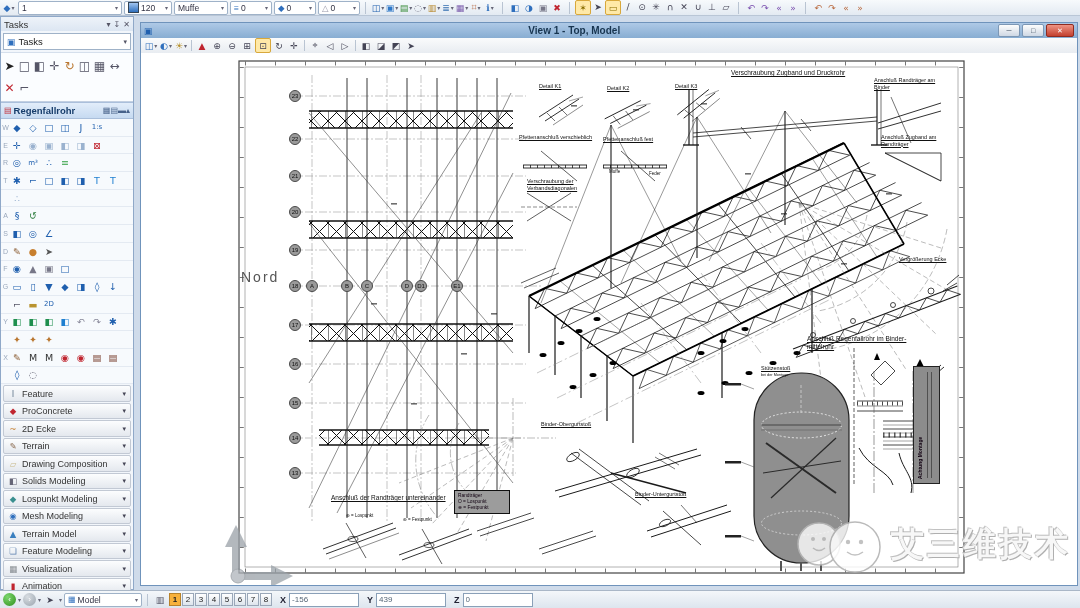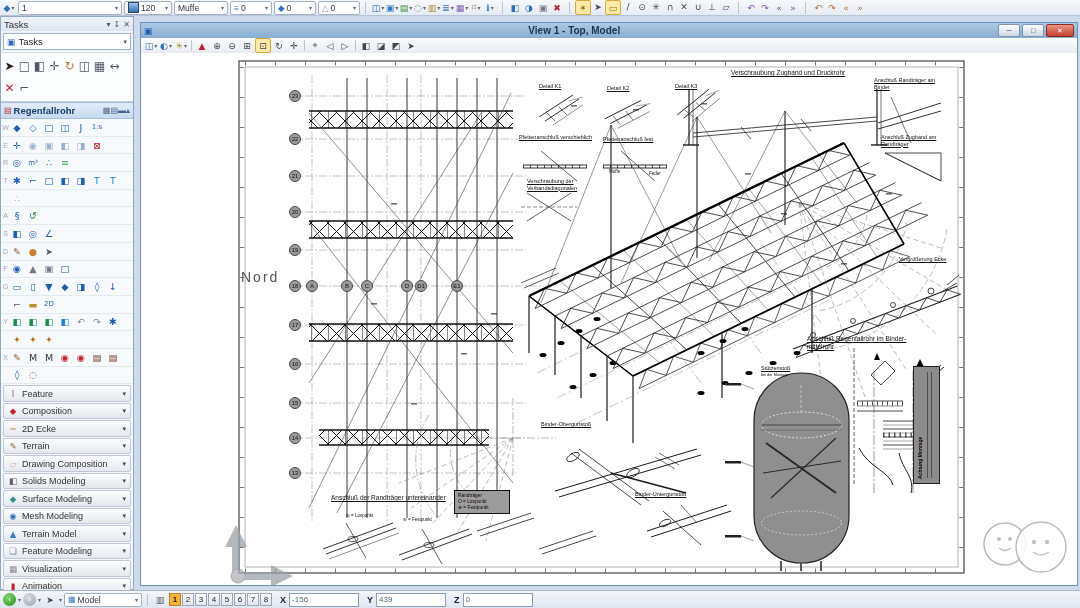--- a/index.html
+++ b/index.html
@@ -297,21 +297,21 @@
     </div>
   <div id="sections">
 
   <div class="sect">
       <span class="sg" style="color: rgb(106, 127, 148);">I</span>
       <span class="sl">Feature</span>
       <span class="sch">▾</span>
     </div>
       <div class="sect">
       <span class="sg" style="color: rgb(192, 37, 47);">◆</span>
-      <span class="sl">Composition</span>
+      <span class="sl">ProConcrete</span>
       <span class="sch">▾</span>
     </div>
       <div class="sect">
       <span class="sg" style="color: rgb(199, 127, 47);">~</span>
       <span class="sl">2D Ecke</span>
       <span class="sch">▾</span>
     </div>
       <div class="sect">
       <span class="sg" style="color: rgb(138, 106, 79);">✎</span>
       <span class="sl">Terrain</span>
@@ -322,21 +322,21 @@
       <span class="sl">Drawing Composition</span>
       <span class="sch">▾</span>
     </div>
       <div class="sect">
       <span class="sg" style="color: rgb(102, 102, 119);">◧</span>
       <span class="sl">Solids Modeling</span>
       <span class="sch">▾</span>
     </div>
       <div class="sect">
       <span class="sg" style="color: rgb(58, 143, 143);">◆</span>
-      <span class="sl">Surface Modeling</span>
+      <span class="sl">Lospunkt Modeling</span>
       <span class="sch">▾</span>
     </div>
       <div class="sect">
       <span class="sg" style="color: rgb(47, 111, 189);">◉</span>
       <span class="sl">Mesh Modeling</span>
       <span class="sch">▾</span>
     </div>
       <div class="sect">
       <span class="sg" style="color: rgb(58, 127, 191);">▲</span>
       <span class="sl">Terrain Model</span>
@@ -800,20 +800,21 @@
       <svg width="92" height="62" viewBox="0 0 92 62" xmlns="http://www.w3.org/2000/svg">
         <circle cx="26" cy="31" r="21" fill="rgba(255,255,255,.85)" stroke="#b5b5b5" stroke-width="1.5"></circle>
         <circle cx="62" cy="34" r="25" fill="rgba(255,255,255,.85)" stroke="#b5b5b5" stroke-width="1.5"></circle>
         <circle cx="20" cy="26" r="2" fill="#bdbdbd"></circle>
           <circle cx="31" cy="26" r="2" fill="#bdbdbd"></circle>
         <circle cx="55" cy="29" r="2.2" fill="#bdbdbd"></circle>
           <circle cx="68" cy="29" r="2.2" fill="#bdbdbd"></circle>
         <path d="M20 35 Q26 40 32 35" stroke="#bdbdbd" stroke-width="1.5" fill="none"></path>
         <path d="M54 39 Q62 45 70 39" stroke="#bdbdbd" stroke-width="1.5" fill="none"></path>
       </svg>
+      <span class="wtxt">艾三维技术</span>
     </div>
   </div>
 </div>
 
 <div id="statusbar">
   <span class="nav back">‹</span>
   <span style="font-size:6px;color:#667">▾</span>
   <span class="nav fwd">›</span>
   <span style="font-size:6px;color:#667">▾</span>
   <span class="ticon" style="color:#445">➤</span>

